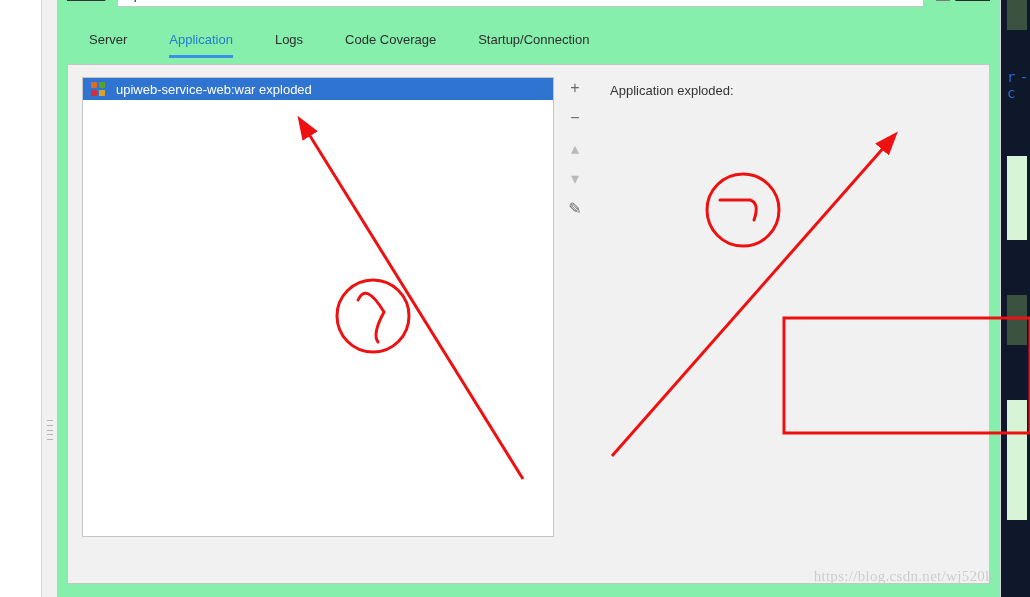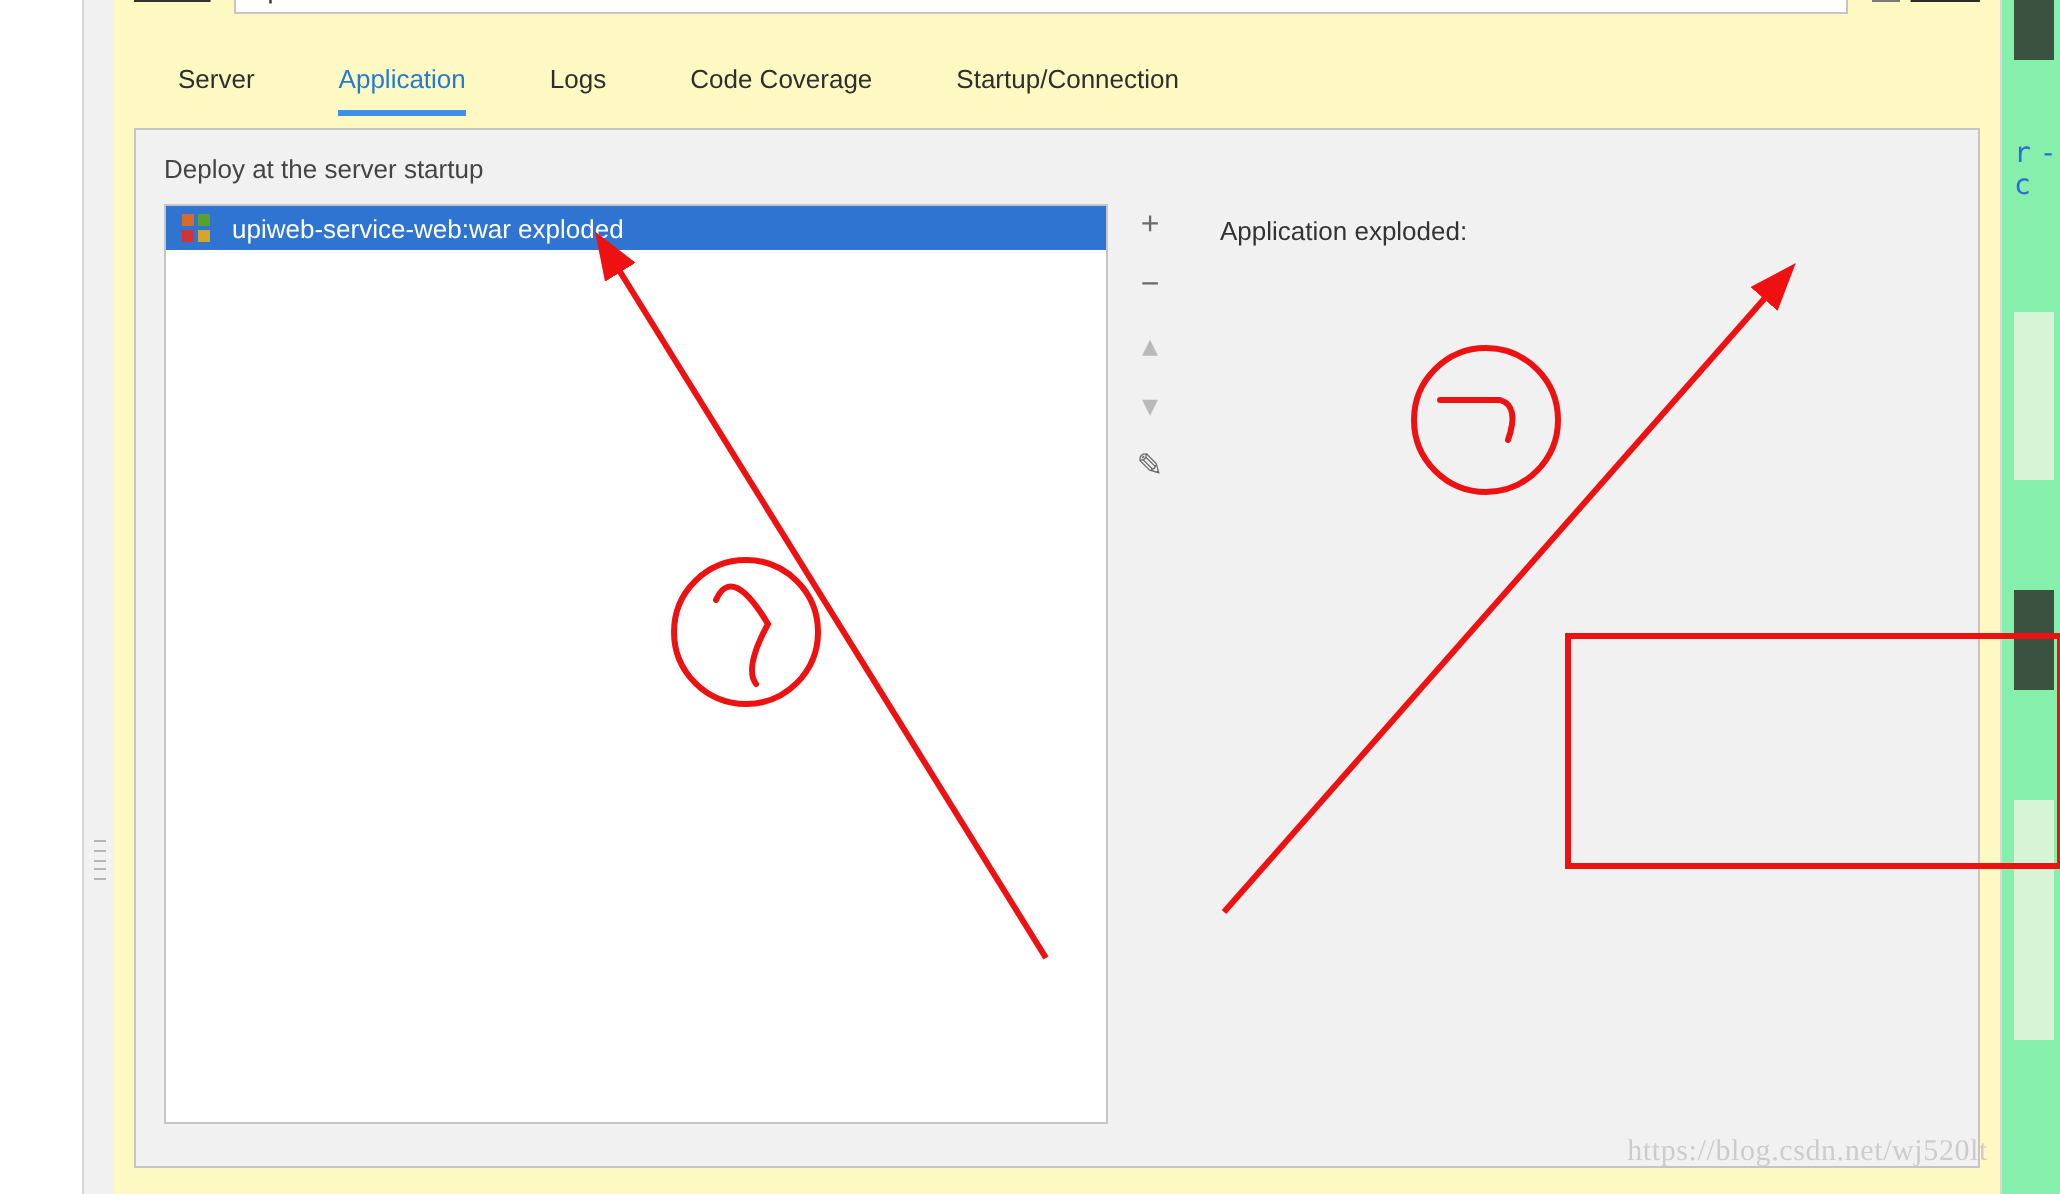--- a/index.html
+++ b/index.html
@@ -8,25 +8,25 @@
     font-family: "Segoe UI", Arial, sans-serif;
     font-size: 13px;
     background: #f1f1f1;
     color: #2a2a2a;
     overflow: hidden;
   }
   .root { position: relative; width: 1030px; height: 597px; }
   .sidebar-bg { position: absolute; left:0; top:0; width:42px; height:100%; background:#ffffff; border-right:1px solid #d7d7d7; }
   .sidebar-grip { position:absolute; left:47px; top:420px; width:6px; height:20px; display:flex; flex-direction:column; justify-content:space-between; }
   .sidebar-grip span { height:1px; width:100%; background:#b5b5b5; }
-  .right-strip { position:absolute; right:0; top:0; width:30px; height:100%; background:#86efac; border-left:1px solid #d7d7d7; }
+  .right-strip { position:absolute; right:0; top:0; width:30px; height:100%; background:#0f172a; border-left:1px solid #d7d7d7; }
   .rt-dark { position:absolute; right:3px; width:20px; background:#3b5240; }
   .rt-green { position:absolute; right:3px; width:20px; background:#d7f4d7; }
   .rt-blue  { position:absolute; right:3px; top:69px; width:20px; color:#2e6bd6; font-family:monospace; font-size:14px; letter-spacing:-2px; }
-  .main { position:absolute; left:57px; right:30px; top:0; bottom:0; background:#fef9c3; padding:0 10px 20px 10px; }
+  .main { position:absolute; left:57px; right:30px; top:0; bottom:0; background:#86efac; padding:0 10px 20px 10px; }
   .toprow { display:flex; align-items:center; gap:12px; padding-top:0; height:18px; position:relative; }
   .name-label { text-decoration:underline; text-decoration-color:#333; }
   .name-input { flex:1; height:26px; border:1px solid #c5c5c5; background:#fff; padding:0 8px; color:#333; margin-top:-30px; }
   .share-box { display:flex; align-items:center; gap:5px; margin-top:-30px; }
   .checkbox { width:14px; height:14px; border:1px solid #7a7a7a; background:#fff; }
   .share-label { text-decoration:underline; }
   .tabs { display:flex; gap:42px; padding:14px 22px 0 22px; }
   .tab { padding-bottom:8px; color:#2e2e2e; cursor:default; }
   .tab.active { color:#247bd2; border-bottom:3px solid #3c91e6; }
   .panel { border:1px solid #c5c5c5; background:#f1f1f1; margin-top:6px; padding:12px 14px 14px 14px; height:520px; }
@@ -80,21 +80,20 @@
 
     <div class="tabs">
       <div class="tab">Server</div>
       <div class="tab active">Application</div>
       <div class="tab">Logs</div>
       <div class="tab">Code Coverage</div>
       <div class="tab">Startup/Connection</div>
     </div>
 
     <div class="panel">
-      <div class="deploy-label">Deploy at the server startup</div>
       <div class="deploy-row">
         <div class="deploy-list">
           <div class="list-item">
             <span class="art-ico">
               <svg viewBox="0 0 14 14">
                   <rect x="0" y="0" width="6" height="6" fill="#d66b2e"></rect>
                   <rect x="8" y="0" width="6" height="6" fill="#5aa02c"></rect>
                   <rect x="0" y="8" width="6" height="6" fill="#d13438"></rect>
                   <rect x="8" y="8" width="6" height="6" fill="#d6a32e"></rect>
                 </svg>

